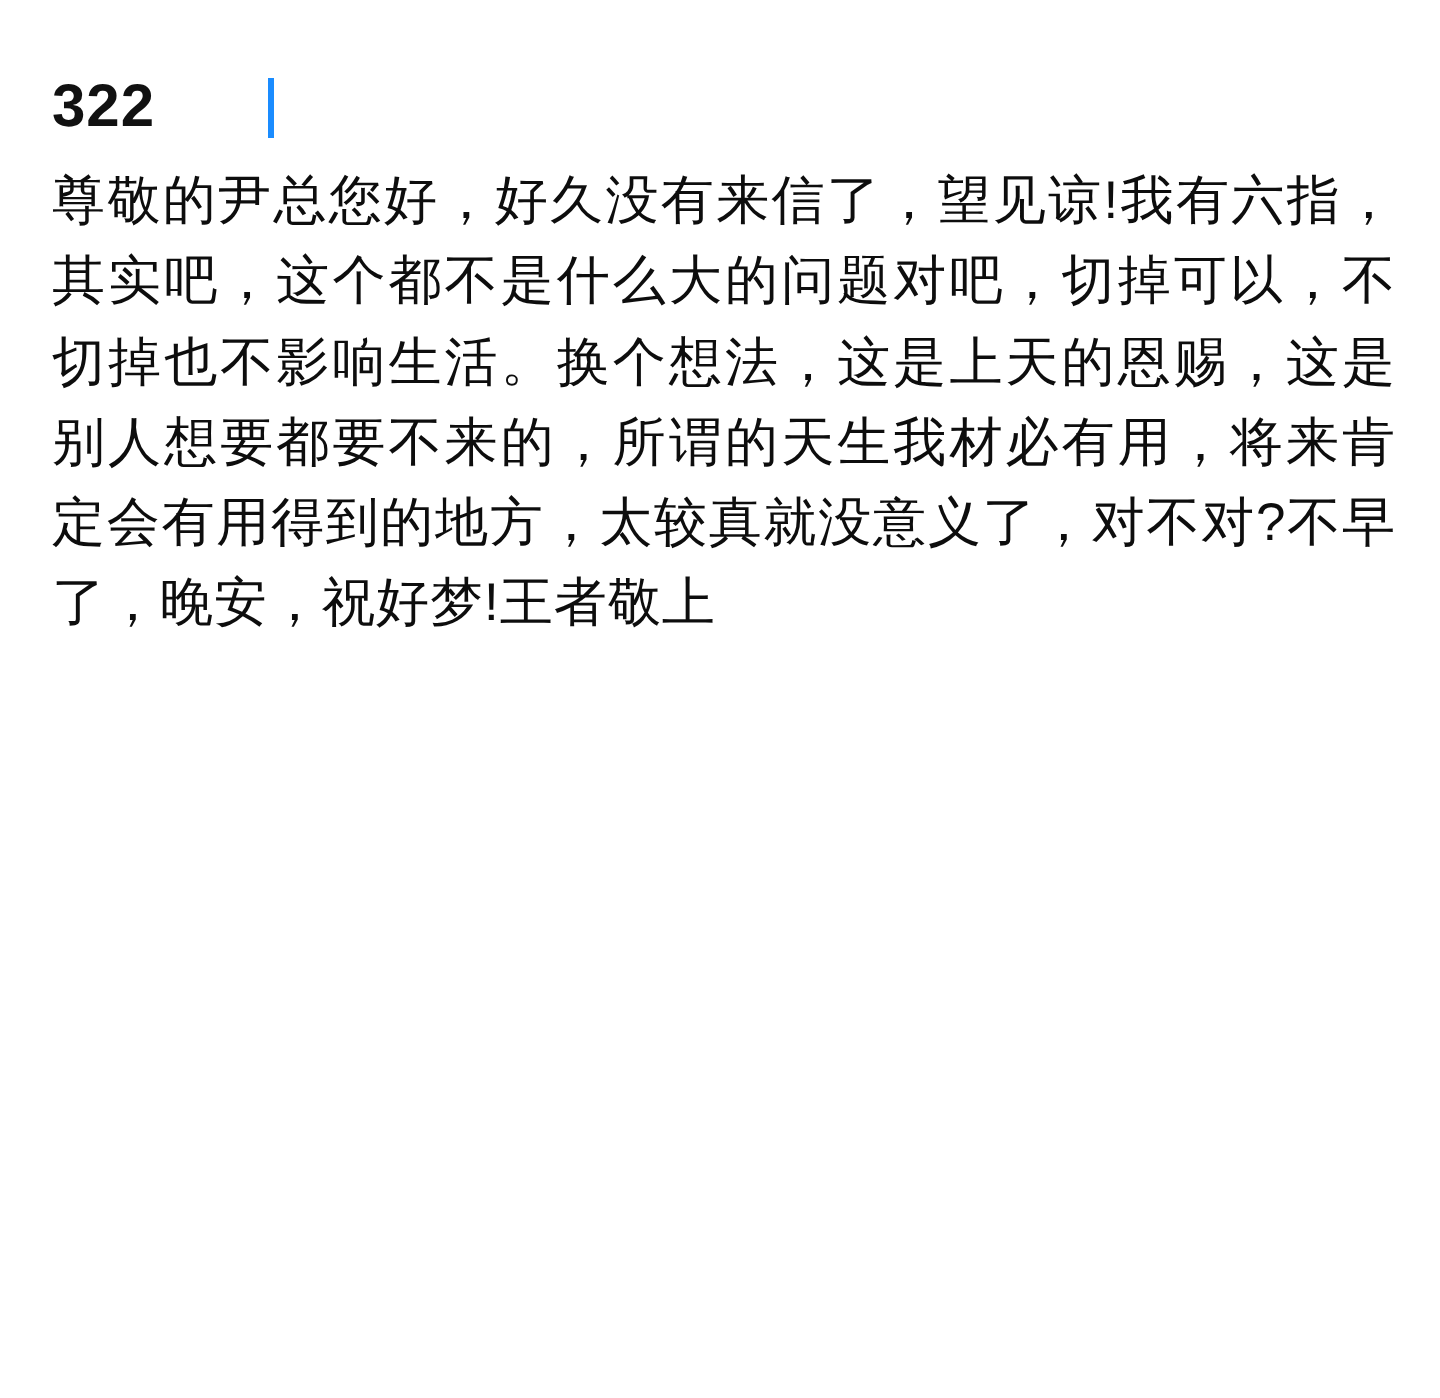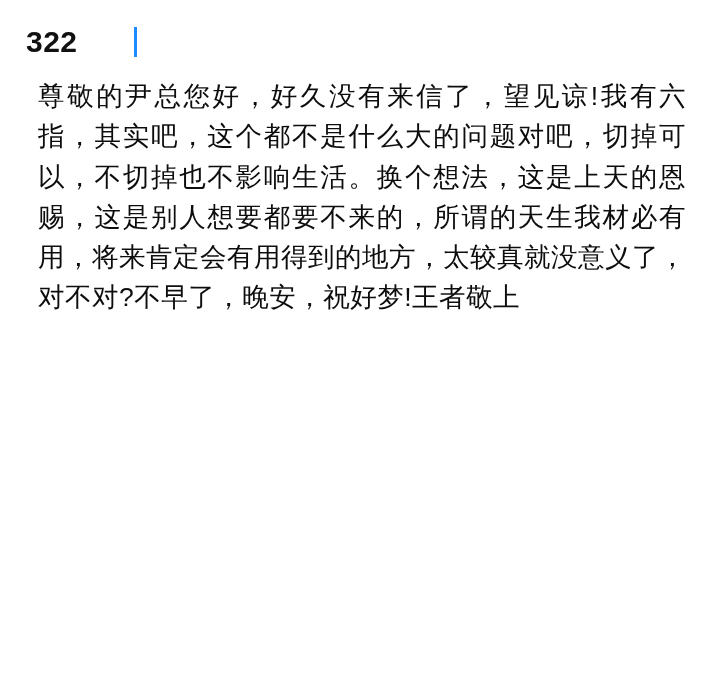--- a/index.html
+++ b/index.html
@@ -12,21 +12,21 @@
     height: 699px;
     font-family: "Liberation Sans", "DejaVu Sans", sans-serif;
     color: #000000;
     overflow: hidden;
     position: relative;
   }
   .page {
     width: 720px;
     height: 699px;
     box-sizing: border-box;
-    padding: 20px 22px 0 26px;
+    padding: 32px 22px 0 26px;
     position: relative;
   }
   .header-row {
     display: flex;
     align-items: center;
     height: 44px;
     margin-bottom: 4px;
   }
   .entry-number {
     font-size: 30px;
@@ -41,21 +41,21 @@
     background: #1a8cff;
     margin-left: 56px;
   }
   .para {
     font-size: 26.5px;
     line-height: 1.52;
     letter-spacing: 0.5px;
     color: #0d0d0d;
     text-align: justify;
     text-justify: inter-character;
-    margin: 12px;
+    margin: 0;
     word-break: break-all;
   }
   .para-gap {
     height: 34px;
   }
 </style>
 </head>
 <body>
 
 <div class="page">

